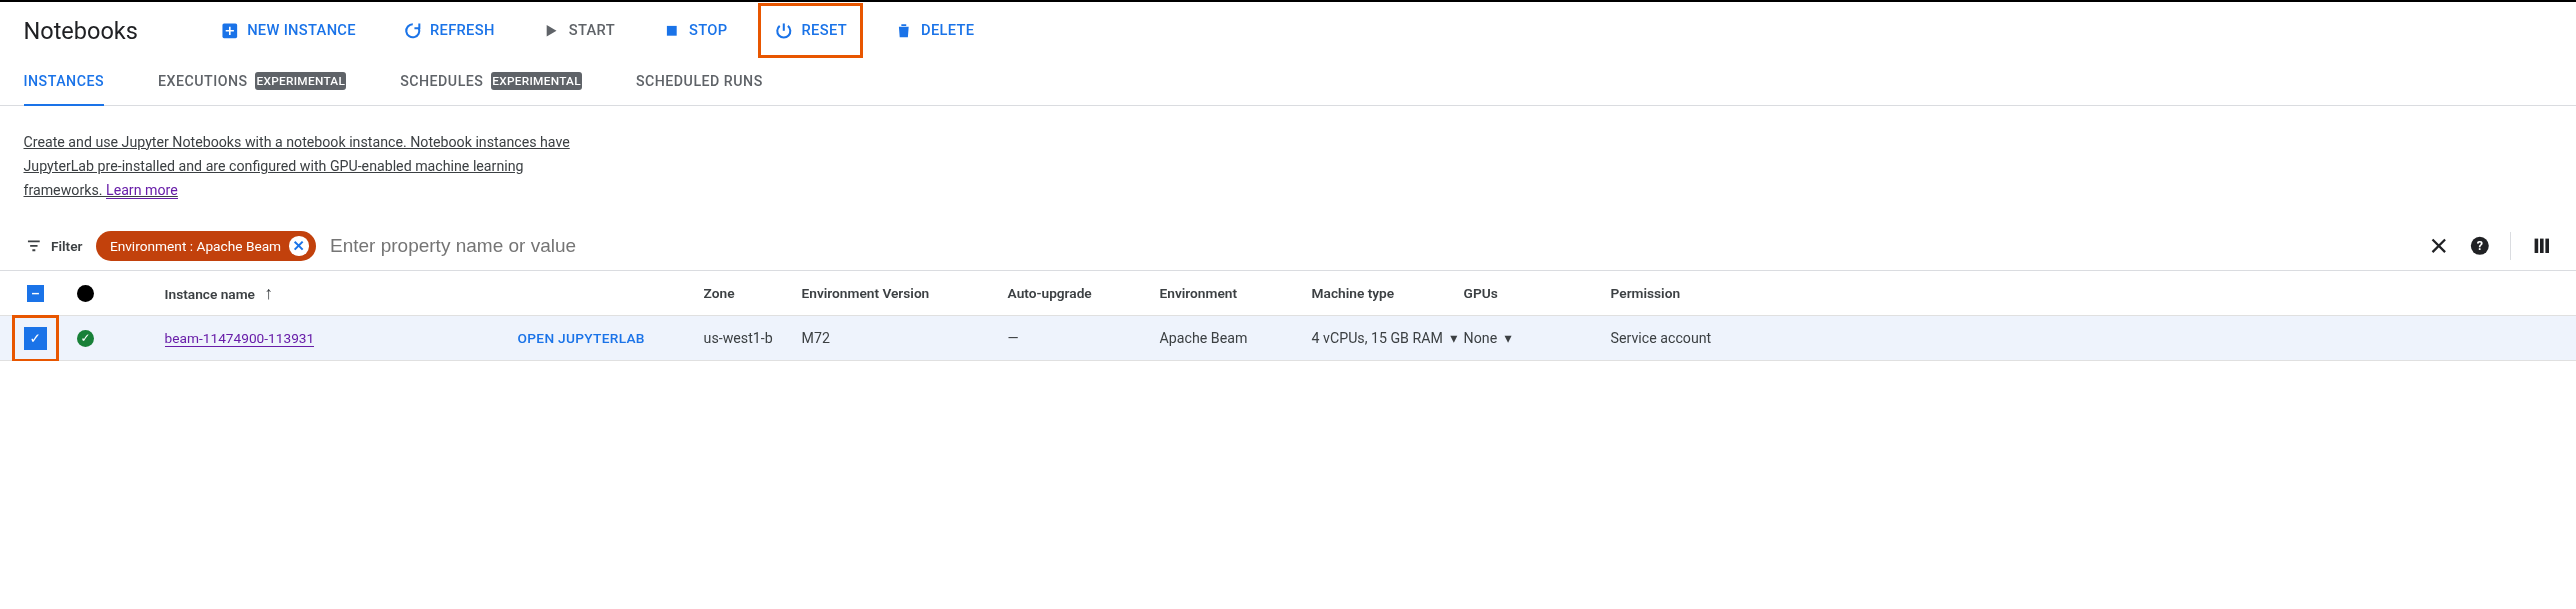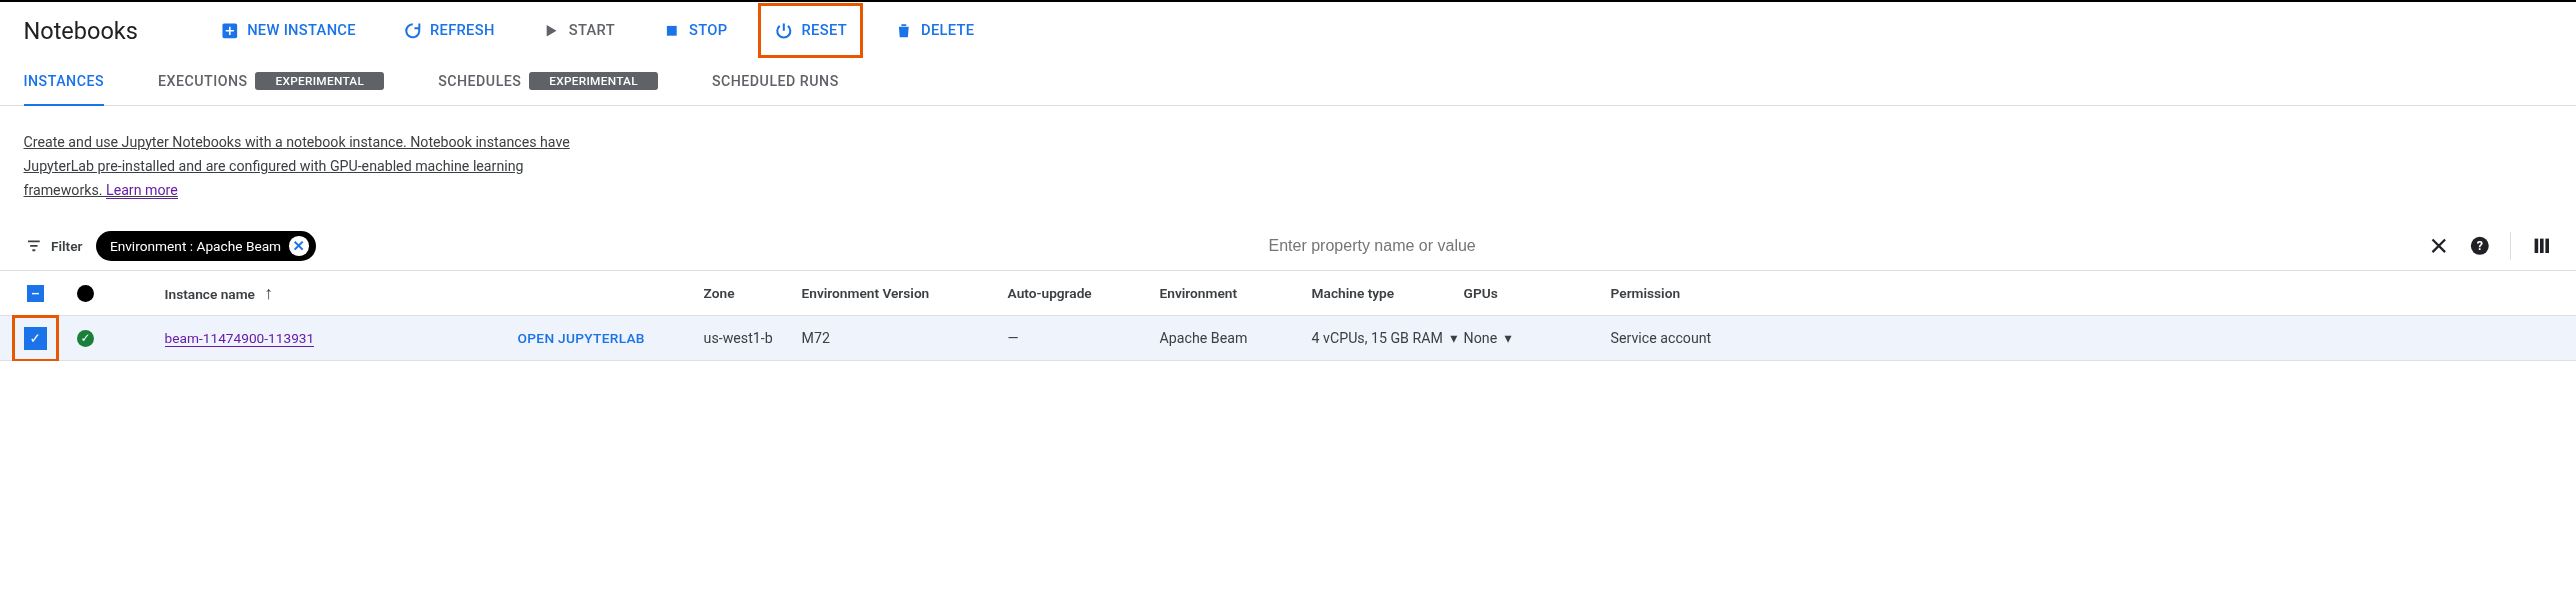--- a/index.html
+++ b/index.html
@@ -61,21 +61,21 @@
     font-weight: 500;
     color: #5f6368;
     cursor: pointer;
     border-bottom: 2.9px solid transparent;
   }
   .tab.active { color: #1a73e8; border-bottom-color: #1a73e8; }
   .badge {
     background: #5f6368;
     color: #fff;
     font-size: 11.8px;
-    padding: 2px 20px;
+    padding: 2px 1px;
     border-radius: 2.9px;
     letter-spacing: 0.3px;
   }
   .intro {
     padding: 23.5px 23.5px 19.6px;
     max-width: 628px;
     font-size: 14.2px;
     color: #3c4043;
     line-height: 1.7;
     text-decoration: underline;
@@ -94,40 +94,39 @@
   .filter-label {
     display: inline-flex;
     align-items: center;
     gap: 5.9px;
     font-weight: 600;
     color: #3c4043;
   }
   .chip {
     display: inline-flex;
     align-items: center;
-    background: #000000;
+    background: #c2410c;
     color: #fff;
     border-radius: 980px;
     padding: 4.9px 7.8px 4.9px 13.7px;
     font-size: 13.7px;
     gap: 7.8px;
   }
   .chip .chip-x {
     display:inline-flex; align-items:center; justify-content:center;
     width:19.6px; height:19.6px; border-radius:50%;
     background:#fff; color:#1a73e8; font-size:14.7px; font-weight:bold;
     cursor: pointer;
   }
   .filter-input {
     border: none;
     outline: none;
-    font-size: 16px;
+    font-size: 19px;
     color: #737373;
     flex: 1;
-    text-align: center;
   }
   .filter-right {
     margin-left: auto;
     display: flex;
     align-items: center;
     gap: 19.6px;
   }
   .ctrl-ic {
     width: 21.6px; height: 21.6px; fill:#202124; cursor: pointer; display:flex; align-items:center; justify-content:center;
   }

